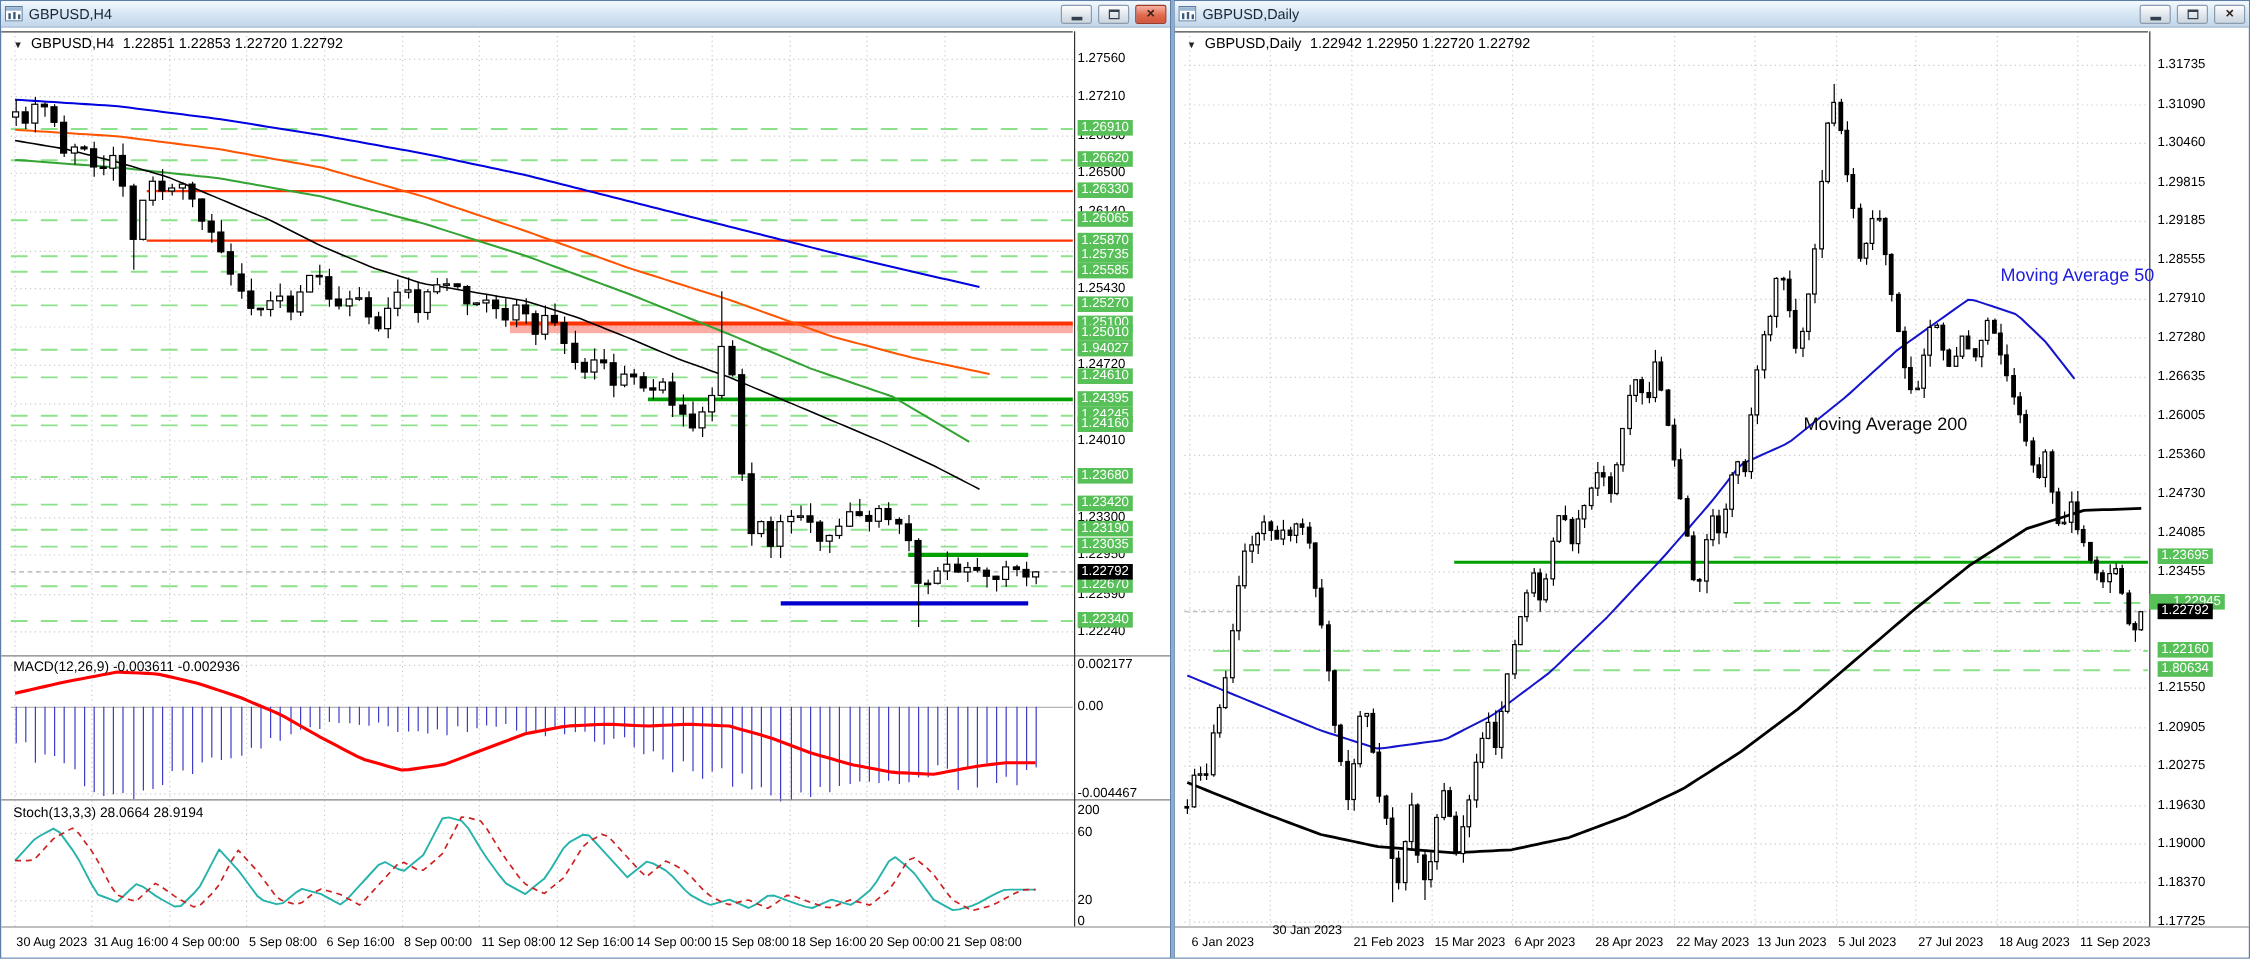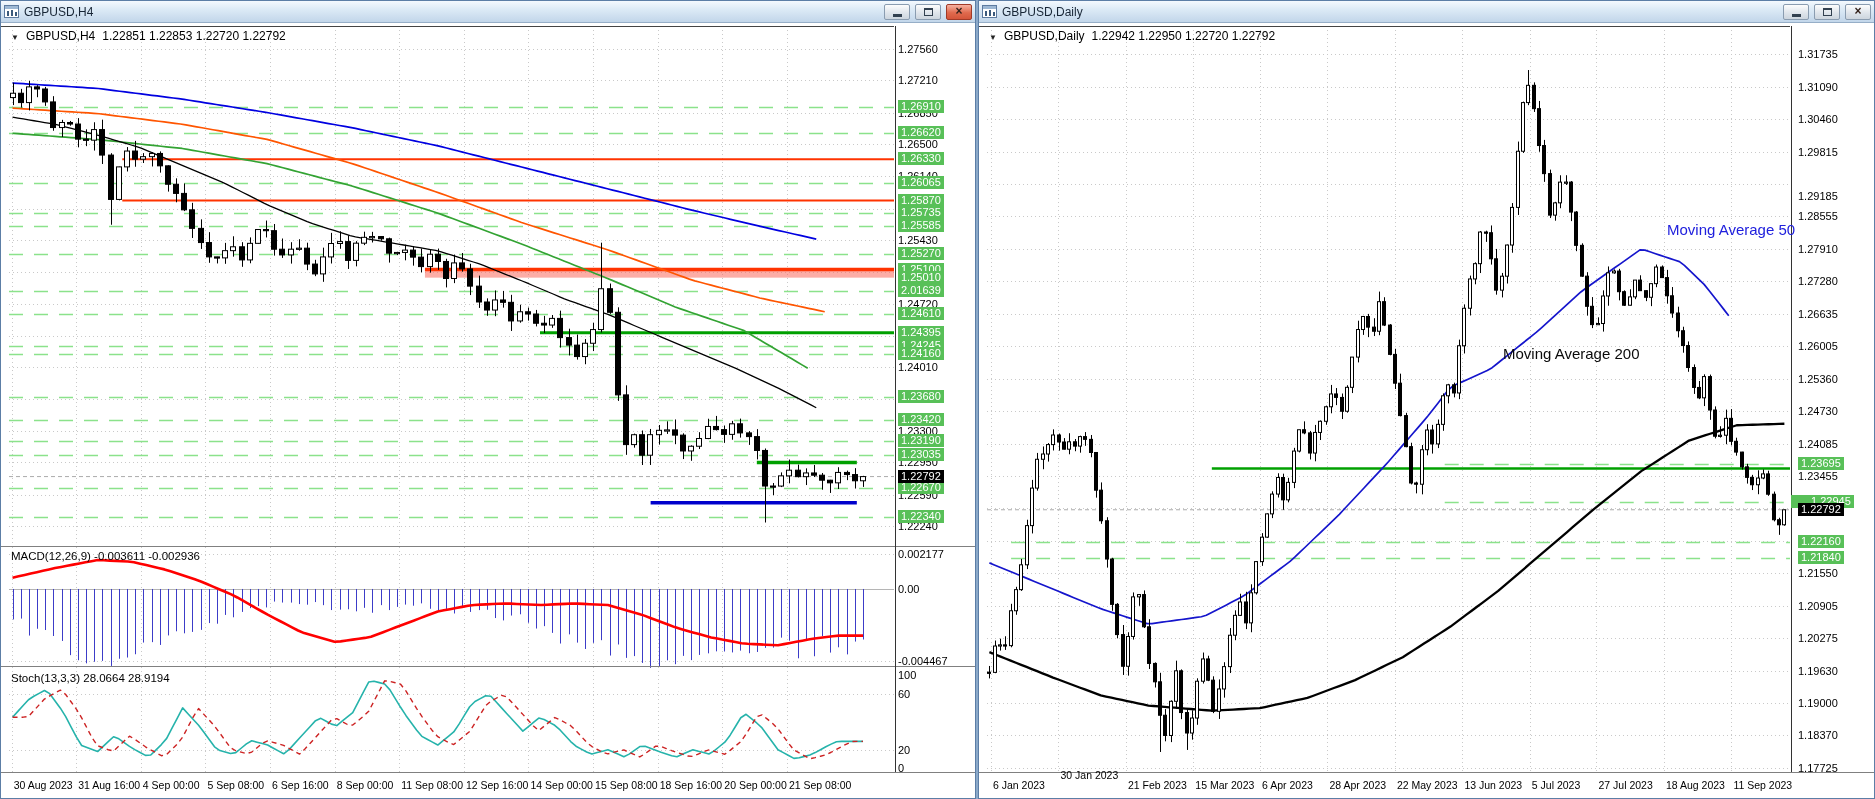--- a/index.html
+++ b/index.html
@@ -487,36 +487,36 @@
         <div class="lbl green" style="left: 897px; top: 99px;">1.26910</div>
         <div class="lbl green" style="left: 897px; top: 125px;">1.26620</div>
         <div class="lbl green" style="left: 897px; top: 151px;">1.26330</div>
         <div class="lbl green" style="left: 897px; top: 175px;">1.26065</div>
         <div class="lbl green" style="left: 897px; top: 193px;">1.25870</div>
         <div class="lbl green" style="left: 897px; top: 205px;">1.25735</div>
         <div class="lbl green" style="left: 897px; top: 218px;">1.25585</div>
         <div class="lbl green" style="left: 897px; top: 246px;">1.25270</div>
         <div class="lbl green" style="left: 897px; top: 262px;">1.25100</div>
         <div class="lbl green" style="left: 897px; top: 270px;">1.25010</div>
-        <div class="lbl green" style="left: 897px; top: 283px;">2.01639</div>
+        <div class="lbl green" style="left: 897px; top: 283px;">1.94027</div>
         <div class="lbl green" style="left: 897px; top: 306px;">1.24610</div>
         <div class="lbl green" style="left: 897px; top: 325px;">1.24395</div>
         <div class="lbl green" style="left: 897px; top: 338px;">1.24245</div>
         <div class="lbl green" style="left: 897px; top: 346px;">1.24160</div>
         <div class="lbl green" style="left: 897px; top: 389px;">1.23680</div>
         <div class="lbl green" style="left: 897px; top: 412px;">1.23420</div>
         <div class="lbl green" style="left: 897px; top: 433px;">1.23190</div>
         <div class="lbl green" style="left: 897px; top: 447px;">1.23035</div>
         <div class="lbl green" style="left: 897px; top: 480px;">1.22670</div>
         <div class="lbl green" style="left: 897px; top: 509px;">1.22340</div>
         <div class="lbl cur" style="left: 897px; top: 469px;">1.22792</div>
         <div class="lbl " style="left: 897px; top: 547px;">0.002177</div>
         <div class="lbl " style="left: 897px; top: 582px;">0.00</div>
         <div class="lbl " style="left: 897px; top: 654px;">-0.004467</div>
-        <div class="lbl " style="left: 897px; top: 668px;">100</div>
+        <div class="lbl " style="left: 897px; top: 668px;">200</div>
         <div class="lbl " style="left: 897px; top: 687px;">60</div>
         <div class="lbl " style="left: 897px; top: 743px;">20</div>
         <div class="lbl " style="left: 897px; top: 761px;">0</div>
         <div class="tlbl" style="left: 12.655px; top: 778px;">30 Aug 2023</div>
         <div class="tlbl" style="left: 77.26px; top: 778px;">31 Aug 16:00</div>
         <div class="tlbl" style="left: 141.865px; top: 778px;">4 Sep 00:00</div>
         <div class="tlbl" style="left: 206.47px; top: 778px;">5 Sep 08:00</div>
         <div class="tlbl" style="left: 271.075px; top: 778px;">6 Sep 16:00</div>
         <div class="tlbl" style="left: 335.68px; top: 778px;">8 Sep 00:00</div>
         <div class="tlbl" style="left: 400.285px; top: 778px;">11 Sep 08:00</div>
@@ -904,41 +904,41 @@
           <line x1="805.5" y1="508.6518672933908" x2="805.5" y2="524.7131506869924" stroke="#000" stroke-width="1"></line>
           <rect x="803.5" y="508.7761836441896" width="3" height="15.011293615013528" fill="#fff" stroke="#000" stroke-width="1"></rect>
           <line x1="0" y1="25.5" x2="811" y2="25.5" stroke="#444" stroke-width="1"></line>
           <line x1="0" y1="771.5" x2="895" y2="771.5" stroke="#808080" stroke-width="1"></line>
           <line x1="812.5" y1="25" x2="812.5" y2="771" stroke="#333" stroke-width="1"></line>
         </svg>
         <div class="lbl " style="left: 819px; top: 47px;">1.31735</div>
         <div class="lbl " style="left: 819px; top: 80px;">1.31090</div>
         <div class="lbl " style="left: 819px; top: 112px;">1.30460</div>
         <div class="lbl " style="left: 819px; top: 145px;">1.29815</div>
-        <div class="lbl " style="left: 819px; top: 177px; margin-top: 12px;">1.29185</div>
+        <div class="lbl " style="left: 819px; top: 177px;">1.29185</div>
         <div class="lbl " style="left: 819px; top: 209px;">1.28555</div>
         <div class="lbl " style="left: 819px; top: 242px;">1.27910</div>
         <div class="lbl " style="left: 819px; top: 274px;">1.27280</div>
         <div class="lbl " style="left: 819px; top: 307px;">1.26635</div>
         <div class="lbl " style="left: 819px; top: 339px;">1.26005</div>
         <div class="lbl " style="left: 819px; top: 372px;">1.25360</div>
         <div class="lbl " style="left: 819px; top: 404px;">1.24730</div>
         <div class="lbl " style="left: 819px; top: 437px;">1.24085</div>
         <div class="lbl " style="left: 819px; top: 469px;">1.23455</div>
         <div class="lbl " style="left: 819px; top: 566px;">1.21550</div>
         <div class="lbl " style="left: 819px; top: 599px;">1.20905</div>
         <div class="lbl " style="left: 819px; top: 631px;">1.20275</div>
         <div class="lbl " style="left: 819px; top: 664px;">1.19630</div>
         <div class="lbl " style="left: 819px; top: 696px;">1.19000</div>
         <div class="lbl " style="left: 819px; top: 728px;">1.18370</div>
         <div class="lbl " style="left: 819px; top: 761px;">1.17725</div>
         <div class="lbl green" style="left: 819px; top: 456px;">1.23695</div>
         <div class="lbl green" style="left: 812px; top: 494px; padding-left: 20px;">1.22945</div>
         <div class="lbl green" style="left: 819px; top: 534px;">1.22160</div>
-        <div class="lbl green" style="left: 819px; top: 550px;">1.21840</div>
+        <div class="lbl green" style="left: 819px; top: 550px;">1.80634</div>
         <div class="lbl cur" style="left: 819px; top: 502px;">1.22792</div>
         <div class="tlbl" style="left: 14.015px; top: 778px;">6 Jan 2023</div>
         <div class="tlbl" style="left: 81.467px; top: 768px;">30 Jan 2023</div>
         <div class="tlbl" style="left: 148.919px; top: 778px;">21 Feb 2023</div>
         <div class="tlbl" style="left: 216.371px; top: 778px; text-align: right;">15 Mar 2023</div>
         <div class="tlbl" style="left: 283.02px; top: 778px;">6 Apr 2023</div>
         <div class="tlbl" style="left: 350.472px; top: 778px;">28 Apr 2023</div>
         <div class="tlbl" style="left: 417.924px; top: 778px;">22 May 2023</div>
         <div class="tlbl" style="left: 485.376px; top: 778px;">13 Jun 2023</div>
         <div class="tlbl" style="left: 552.828px; top: 778px;">5 Jul 2023</div>

